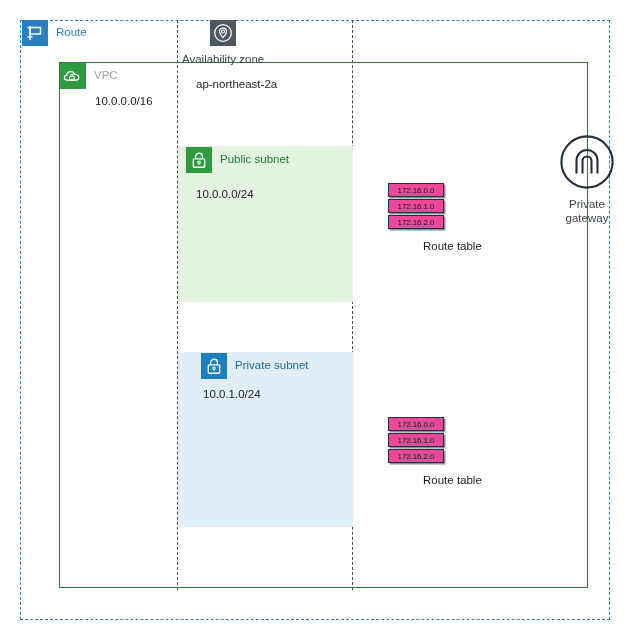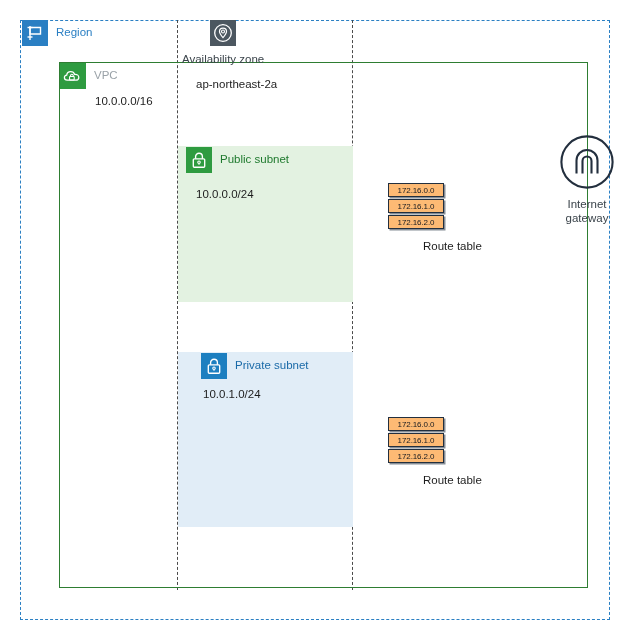--- a/index.html
+++ b/index.html
@@ -127,21 +127,21 @@
     display: flex;
     flex-direction: column;
     gap: 2px;
     width: 56px;
     margin: 0 auto 0 3px;
   }
   .rt-row {
     box-sizing: border-box;
     height: 14px;
     border: 1px solid #232f3e;
-    background: #fdba74;
+    background: #ec4899;
     display: flex;
     align-items: center;
     justify-content: center;
     font-size: 8px;
     color: #16191f;
     letter-spacing: -0.1px;
     box-shadow: 1.5px 1.5px 0 rgba(35,47,62,0.55);
   }
   .rt-caption {
     margin-top: 11px;
@@ -189,21 +189,21 @@
 
   <div class="badge badge-region">
     <span class="tile">
       <svg width="26" height="26" viewBox="0 0 26 26">
         <path d="M8 6 L8 20" stroke="#ffffff" stroke-width="1.4" fill="none"></path>
         <path d="M5.5 7.5 L10.5 7.5" stroke="#ffffff" stroke-width="1.4" fill="none"></path>
         <path d="M5.5 17 L10.5 17" stroke="#ffffff" stroke-width="1.4" fill="none"></path>
         <path d="M8 7.5 L18.5 7.5 L18.5 14 L8 14 Z" stroke="#ffffff" stroke-width="1.4" fill="none"></path>
       </svg>
     </span>
-    <span class="blabel">Region</span>
+    <span class="blabel">Route</span>
   </div>
 
   <div class="badge badge-az">
     <span class="tile">
       <svg width="26" height="26" viewBox="0 0 26 26">
         <circle cx="13" cy="13" r="8.3" stroke="#ffffff" stroke-width="1.3" fill="none"></circle>
         <path d="M13 8.2 C10.9 8.2 9.5 9.7 9.5 11.5 C9.5 13.6 13 17.6 13 17.6 C13 17.6 16.5 13.6 16.5 11.5 C16.5 9.7 15.1 8.2 13 8.2 Z" stroke="#ffffff" stroke-width="1.2" fill="none"></path>
         <circle cx="13" cy="11.5" r="1.5" stroke="#ffffff" stroke-width="1.1" fill="none"></circle>
       </svg>
     </span>
@@ -268,18 +268,18 @@
     <div class="rt-caption">Route table</div>
   </div>
 
   <div class="igw">
     <svg class="igw-circle" viewBox="0 0 56 56">
       <circle cx="28" cy="28" r="25.6" stroke="#232f3e" stroke-width="2.1" fill="none"></circle>
       <path d="M17.5 39.5 L17.5 26.5 A10.5 10.5 0 0 1 38.5 26.5 L38.5 39.5" stroke="#232f3e" stroke-width="2.1" fill="none" stroke-linecap="butt"></path>
       <path d="M23.5 39.5 L23.5 27 A4.5 4.5 0 0 1 32.5 27 L32.5 39.5" stroke="#232f3e" stroke-width="2.1" fill="none" stroke-linecap="butt"></path>
     </svg>
     <div class="igw-caption">
-      <div>Internet</div>
+      <div>Private</div>
       <div>gateway</div>
     </div>
   </div>
 
 </div>
 
 </body></html>

